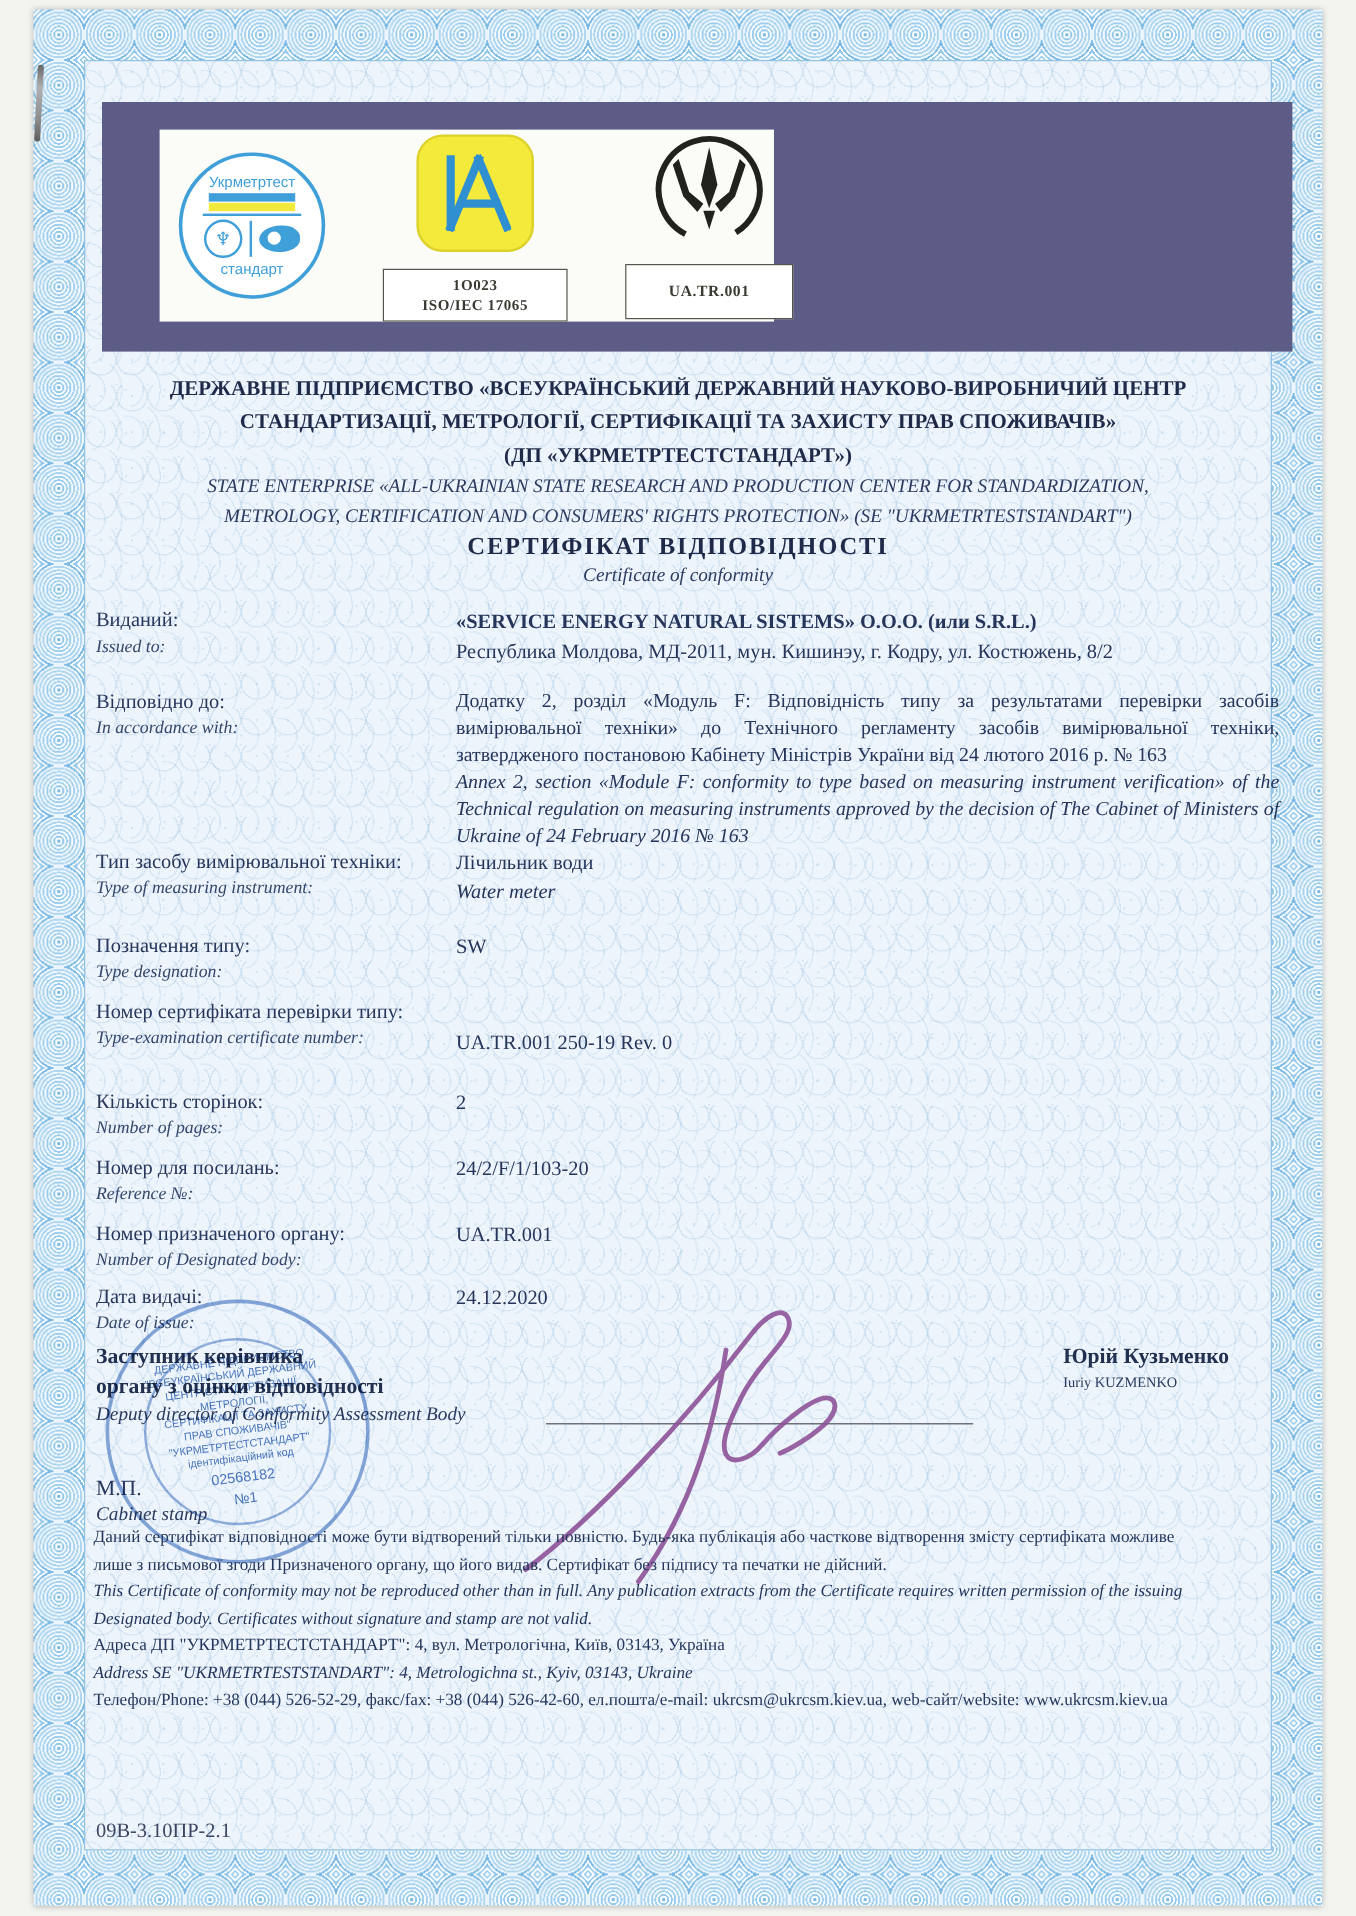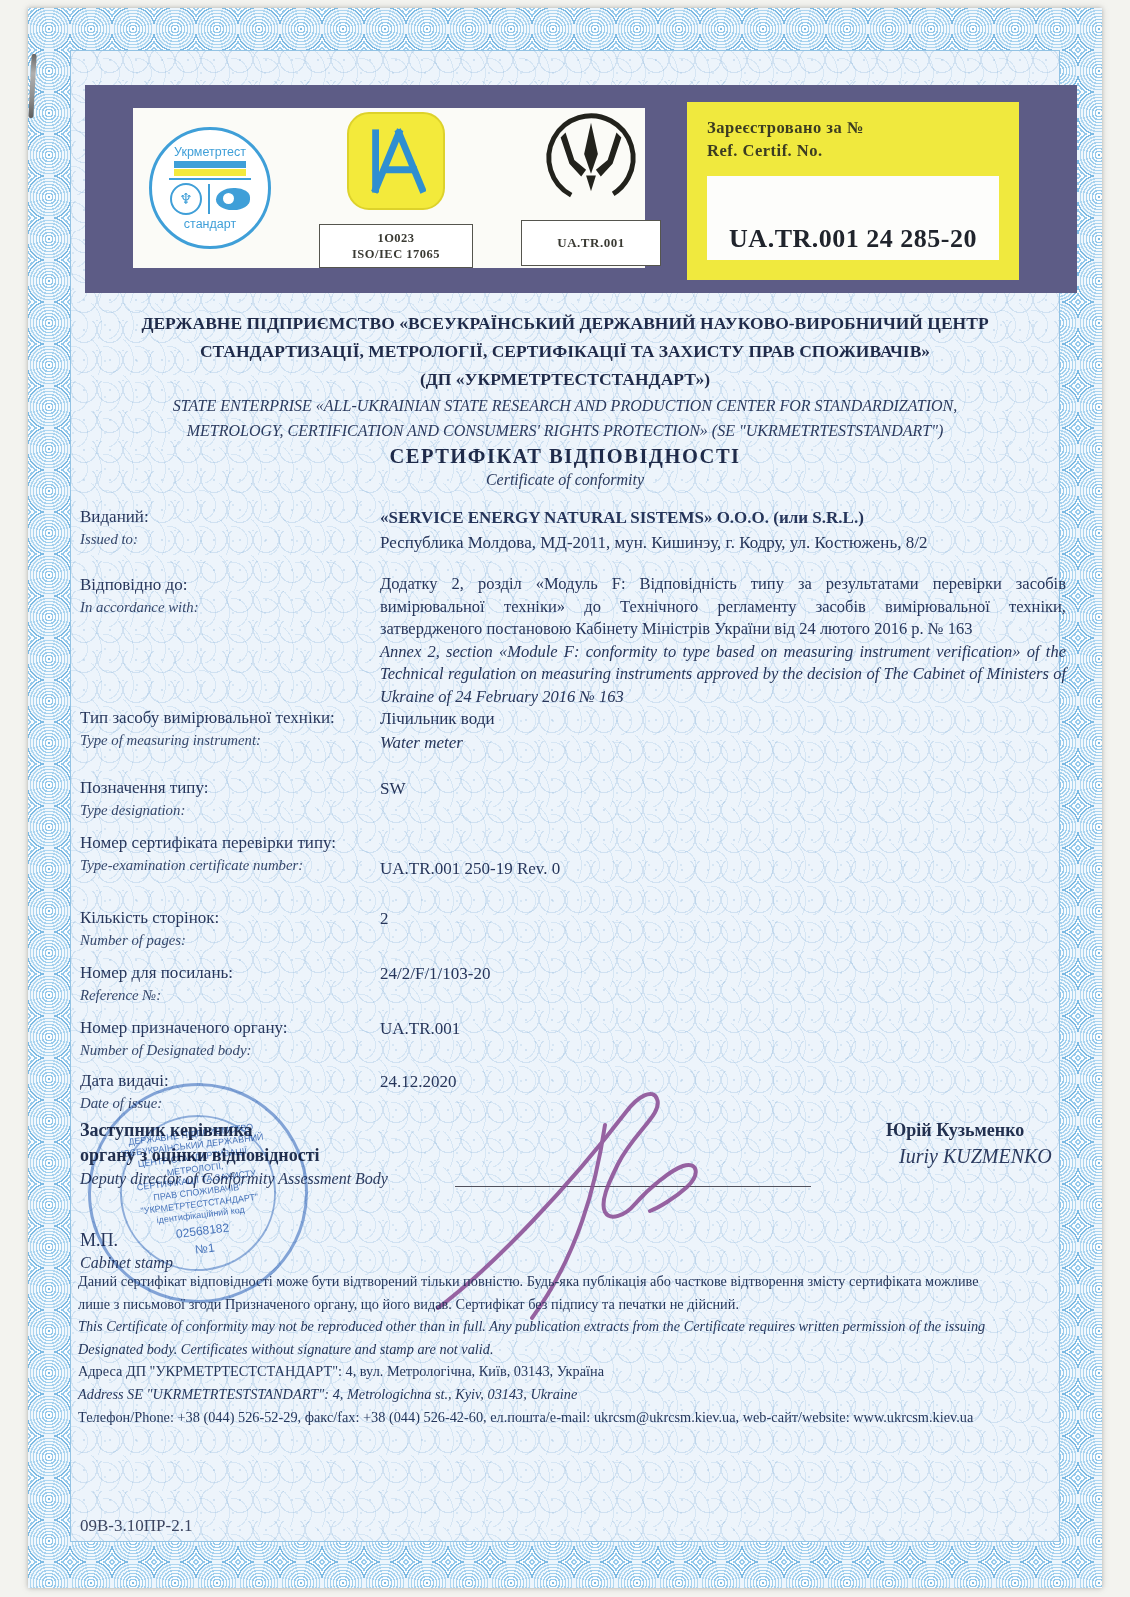--- a/index.html
+++ b/index.html
@@ -91,21 +91,21 @@
   .pt25{padding-top:25px;}
   
   .role{position:absolute;left:52px;top:1110px;}
   .role .ua{font-weight:bold;font-size:18px;line-height:25px;color:#22304f;}
   .role .en{font-style:italic;font-size:16px;color:#2b3a5e;margin-top:2px;}
   .mp{position:absolute;left:52px;top:1222px;font-size:18px;color:#27365b;}
   .mp-en{position:absolute;left:52px;top:1246px;font-style:italic;font-size:16px;color:#2b3a5e;}
   .sig-line{position:absolute;left:427px;top:1178px;width:356px;border-top:1.5px solid #50505c;}
   .signer{position:absolute;left:858px;top:1112px;}
   .signer .ua{font-weight:bold;font-size:18px;color:#22304f;}
-  .signer .en{font-style:italic;font-size:20px;color:#2b3a5e;margin-top:4px;margin-left:13px;}
+  .signer .en{font-size:12px;color:#2b3a5e;margin-top:4px;}
   .sig-svg{position:absolute;left:392px;top:1062px;}
   
   .seal{position:absolute;left:60px;top:1075px;width:214px;height:214px;border-radius:50%;
     border:3px solid rgba(70,120,195,.62);display:flex;align-items:center;justify-content:center;
     transform:rotate(-7deg);mix-blend-mode:multiply;}
   .seal-inner{width:156px;height:156px;border-radius:50%;border:2px solid rgba(70,120,195,.55);
     display:flex;flex-direction:column;align-items:center;justify-content:center;text-align:center;
     color:rgba(48,100,180,.85);font-family:"Liberation Sans",sans-serif;font-size:9px;line-height:1.3;padding:4px;box-sizing:border-box;}
   .seal-inner .big{font-size:12px;margin-top:2px;}
   
@@ -170,27 +170,20 @@
               <path d="M45 70 L50 86 L55 70 Z"></path>
             </g>
           </svg>
         </div>
         <div class="code-box tr">
           <span>UA.TR.001</span>
         </div>
       </div>
     </div>
 
-    <div class="reg-box">
-      <div class="reg-label">Зареєстровано за №</div>
-      <div class="reg-label">Ref. Certif. No.</div>
-      <div class="reg-white">
-        <span class="reg-number">UA.TR.001 24 285-20</span>
-      </div>
-    </div>
   </div>
 
   <div class="org-title">
     <div class="ua">ДЕРЖАВНЕ ПІДПРИЄМСТВО «ВСЕУКРАЇНСЬКИЙ ДЕРЖАВНИЙ НАУКОВО-ВИРОБНИЧИЙ ЦЕНТР</div>
     <div class="ua">СТАНДАРТИЗАЦІЇ, МЕТРОЛОГІЇ, СЕРТИФІКАЦІЇ ТА ЗАХИСТУ ПРАВ СПОЖИВАЧІВ»</div>
     <div class="ua">(ДП «УКРМЕТРТЕСТСТАНДАРТ»)</div>
     <div class="en">STATE ENTERPRISE «ALL-UKRAINIAN STATE RESEARCH AND PRODUCTION CENTER FOR STANDARDIZATION,</div>
     <div class="en">METROLOGY, CERTIFICATION AND CONSUMERS' RIGHTS PROTECTION»  (SE "UKRMETRTESTSTANDART")</div>
   </div>
 

